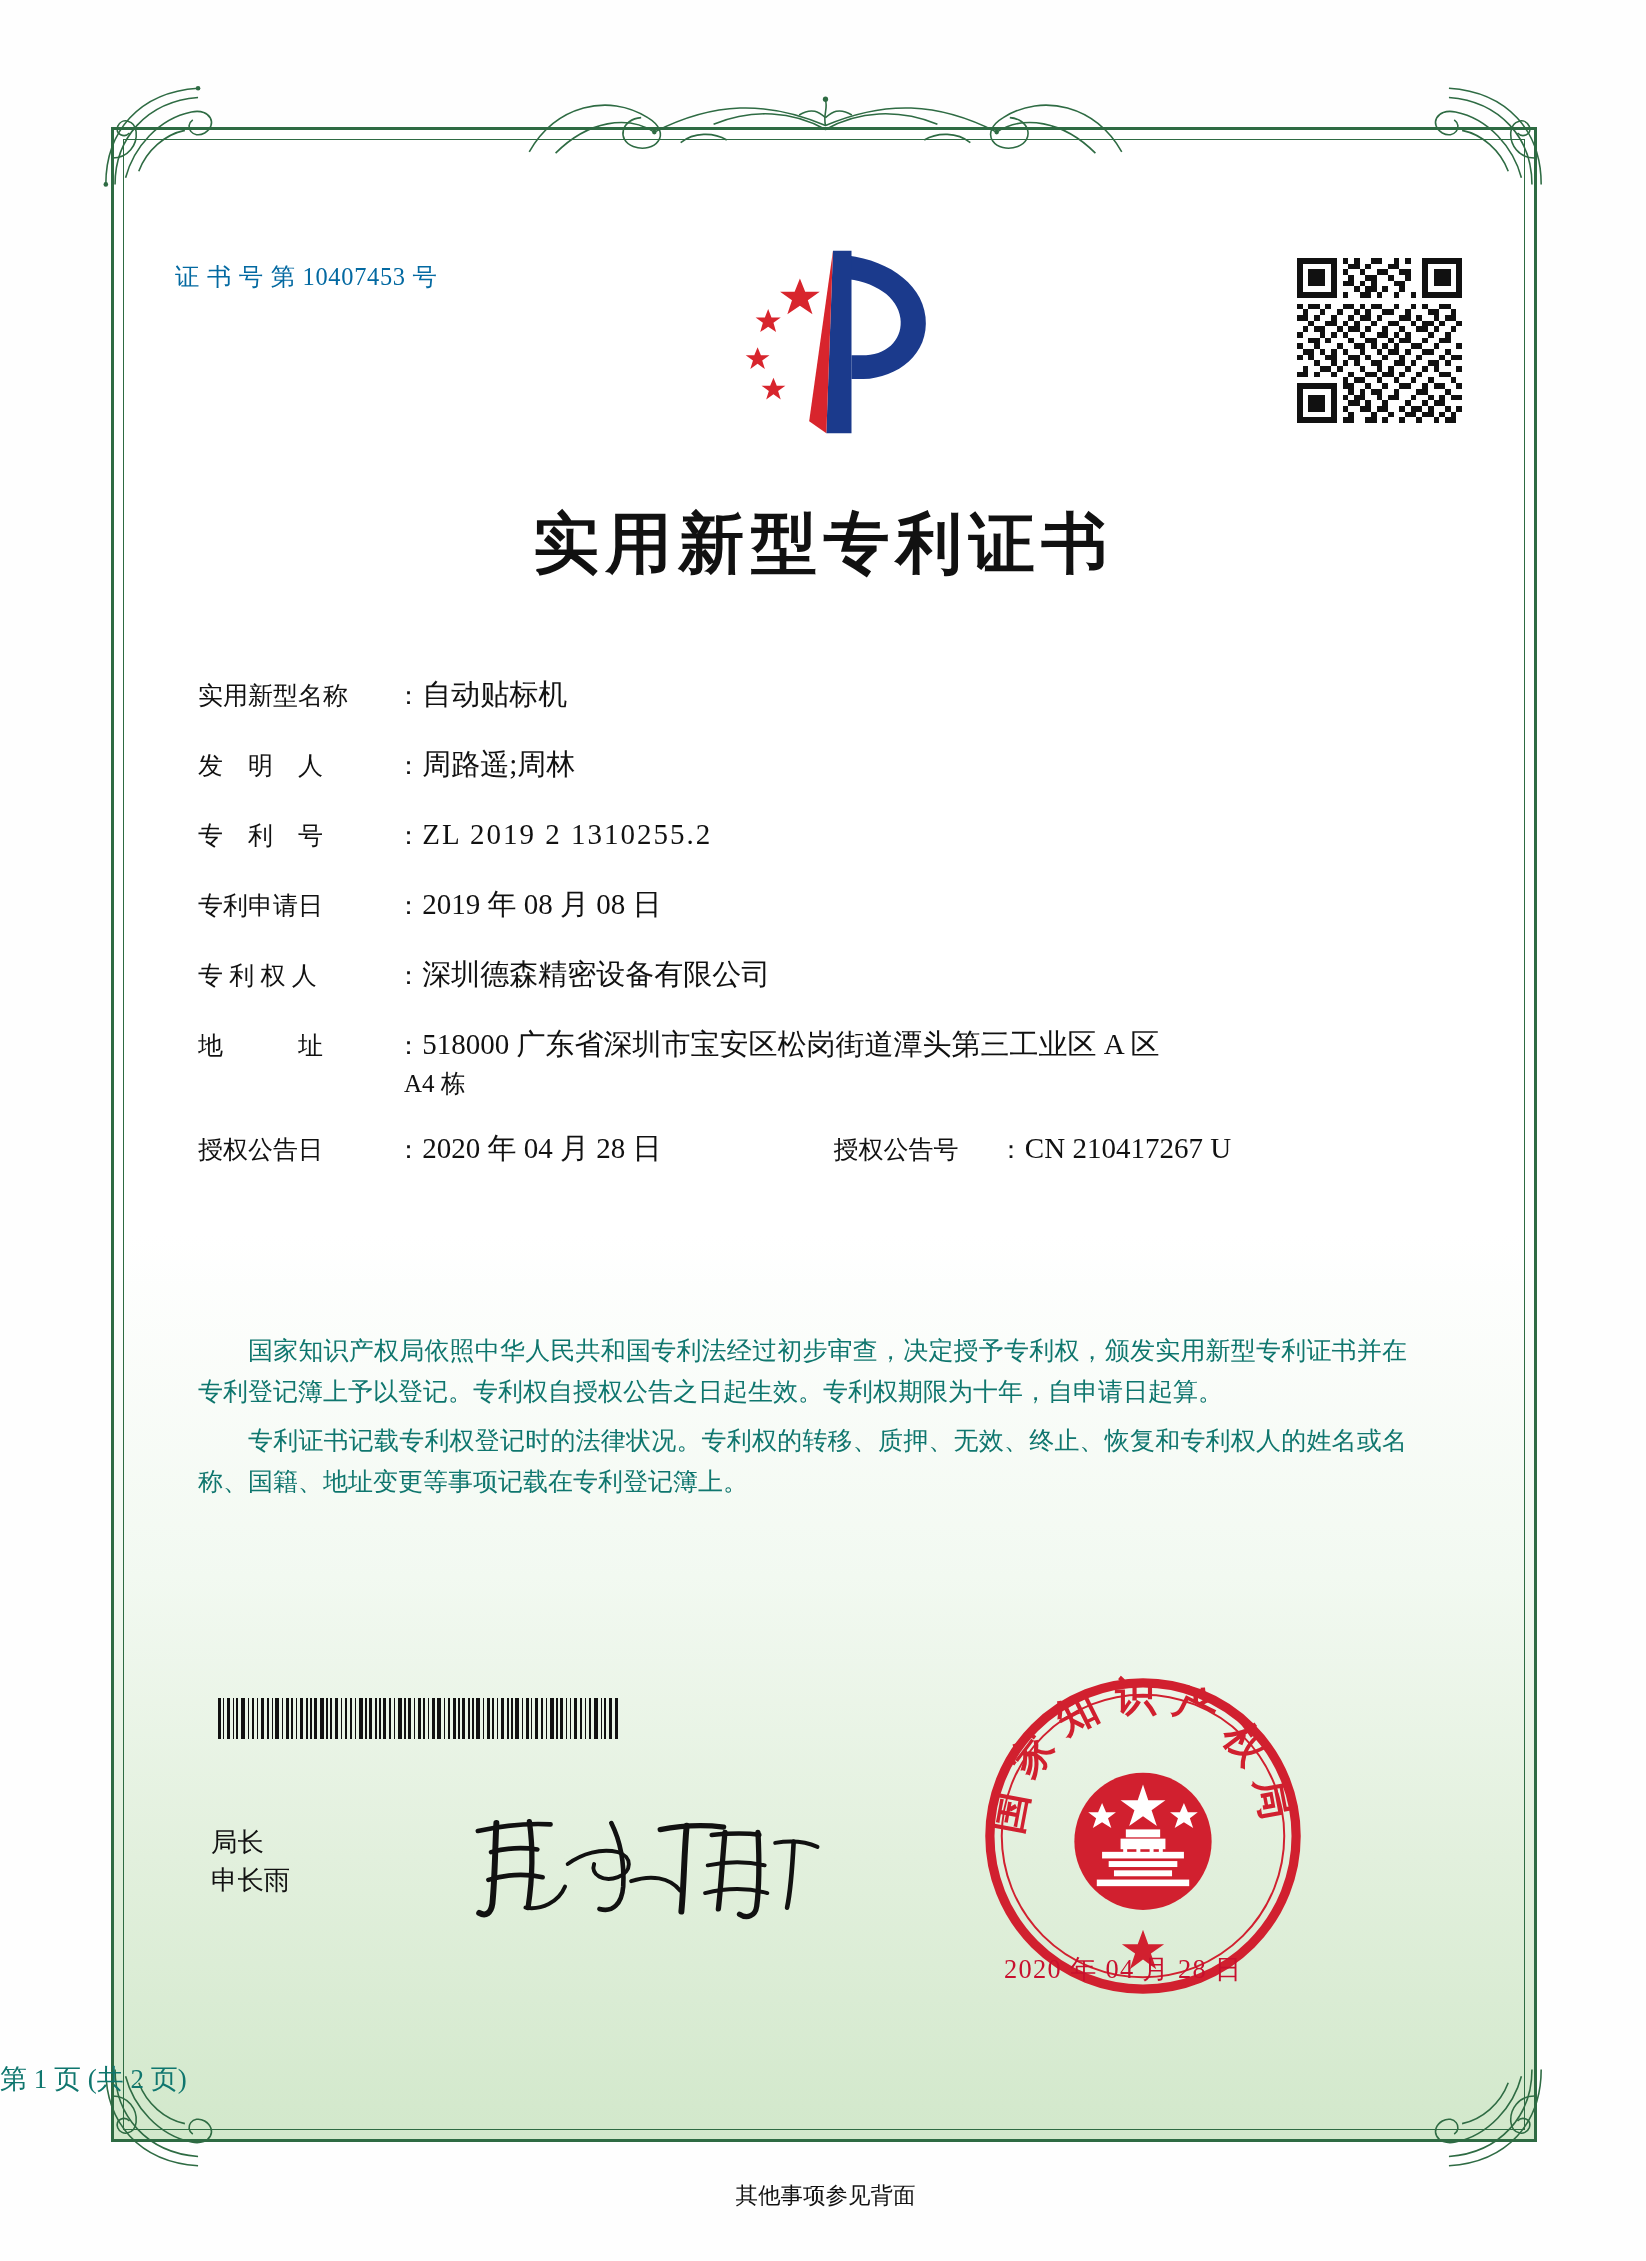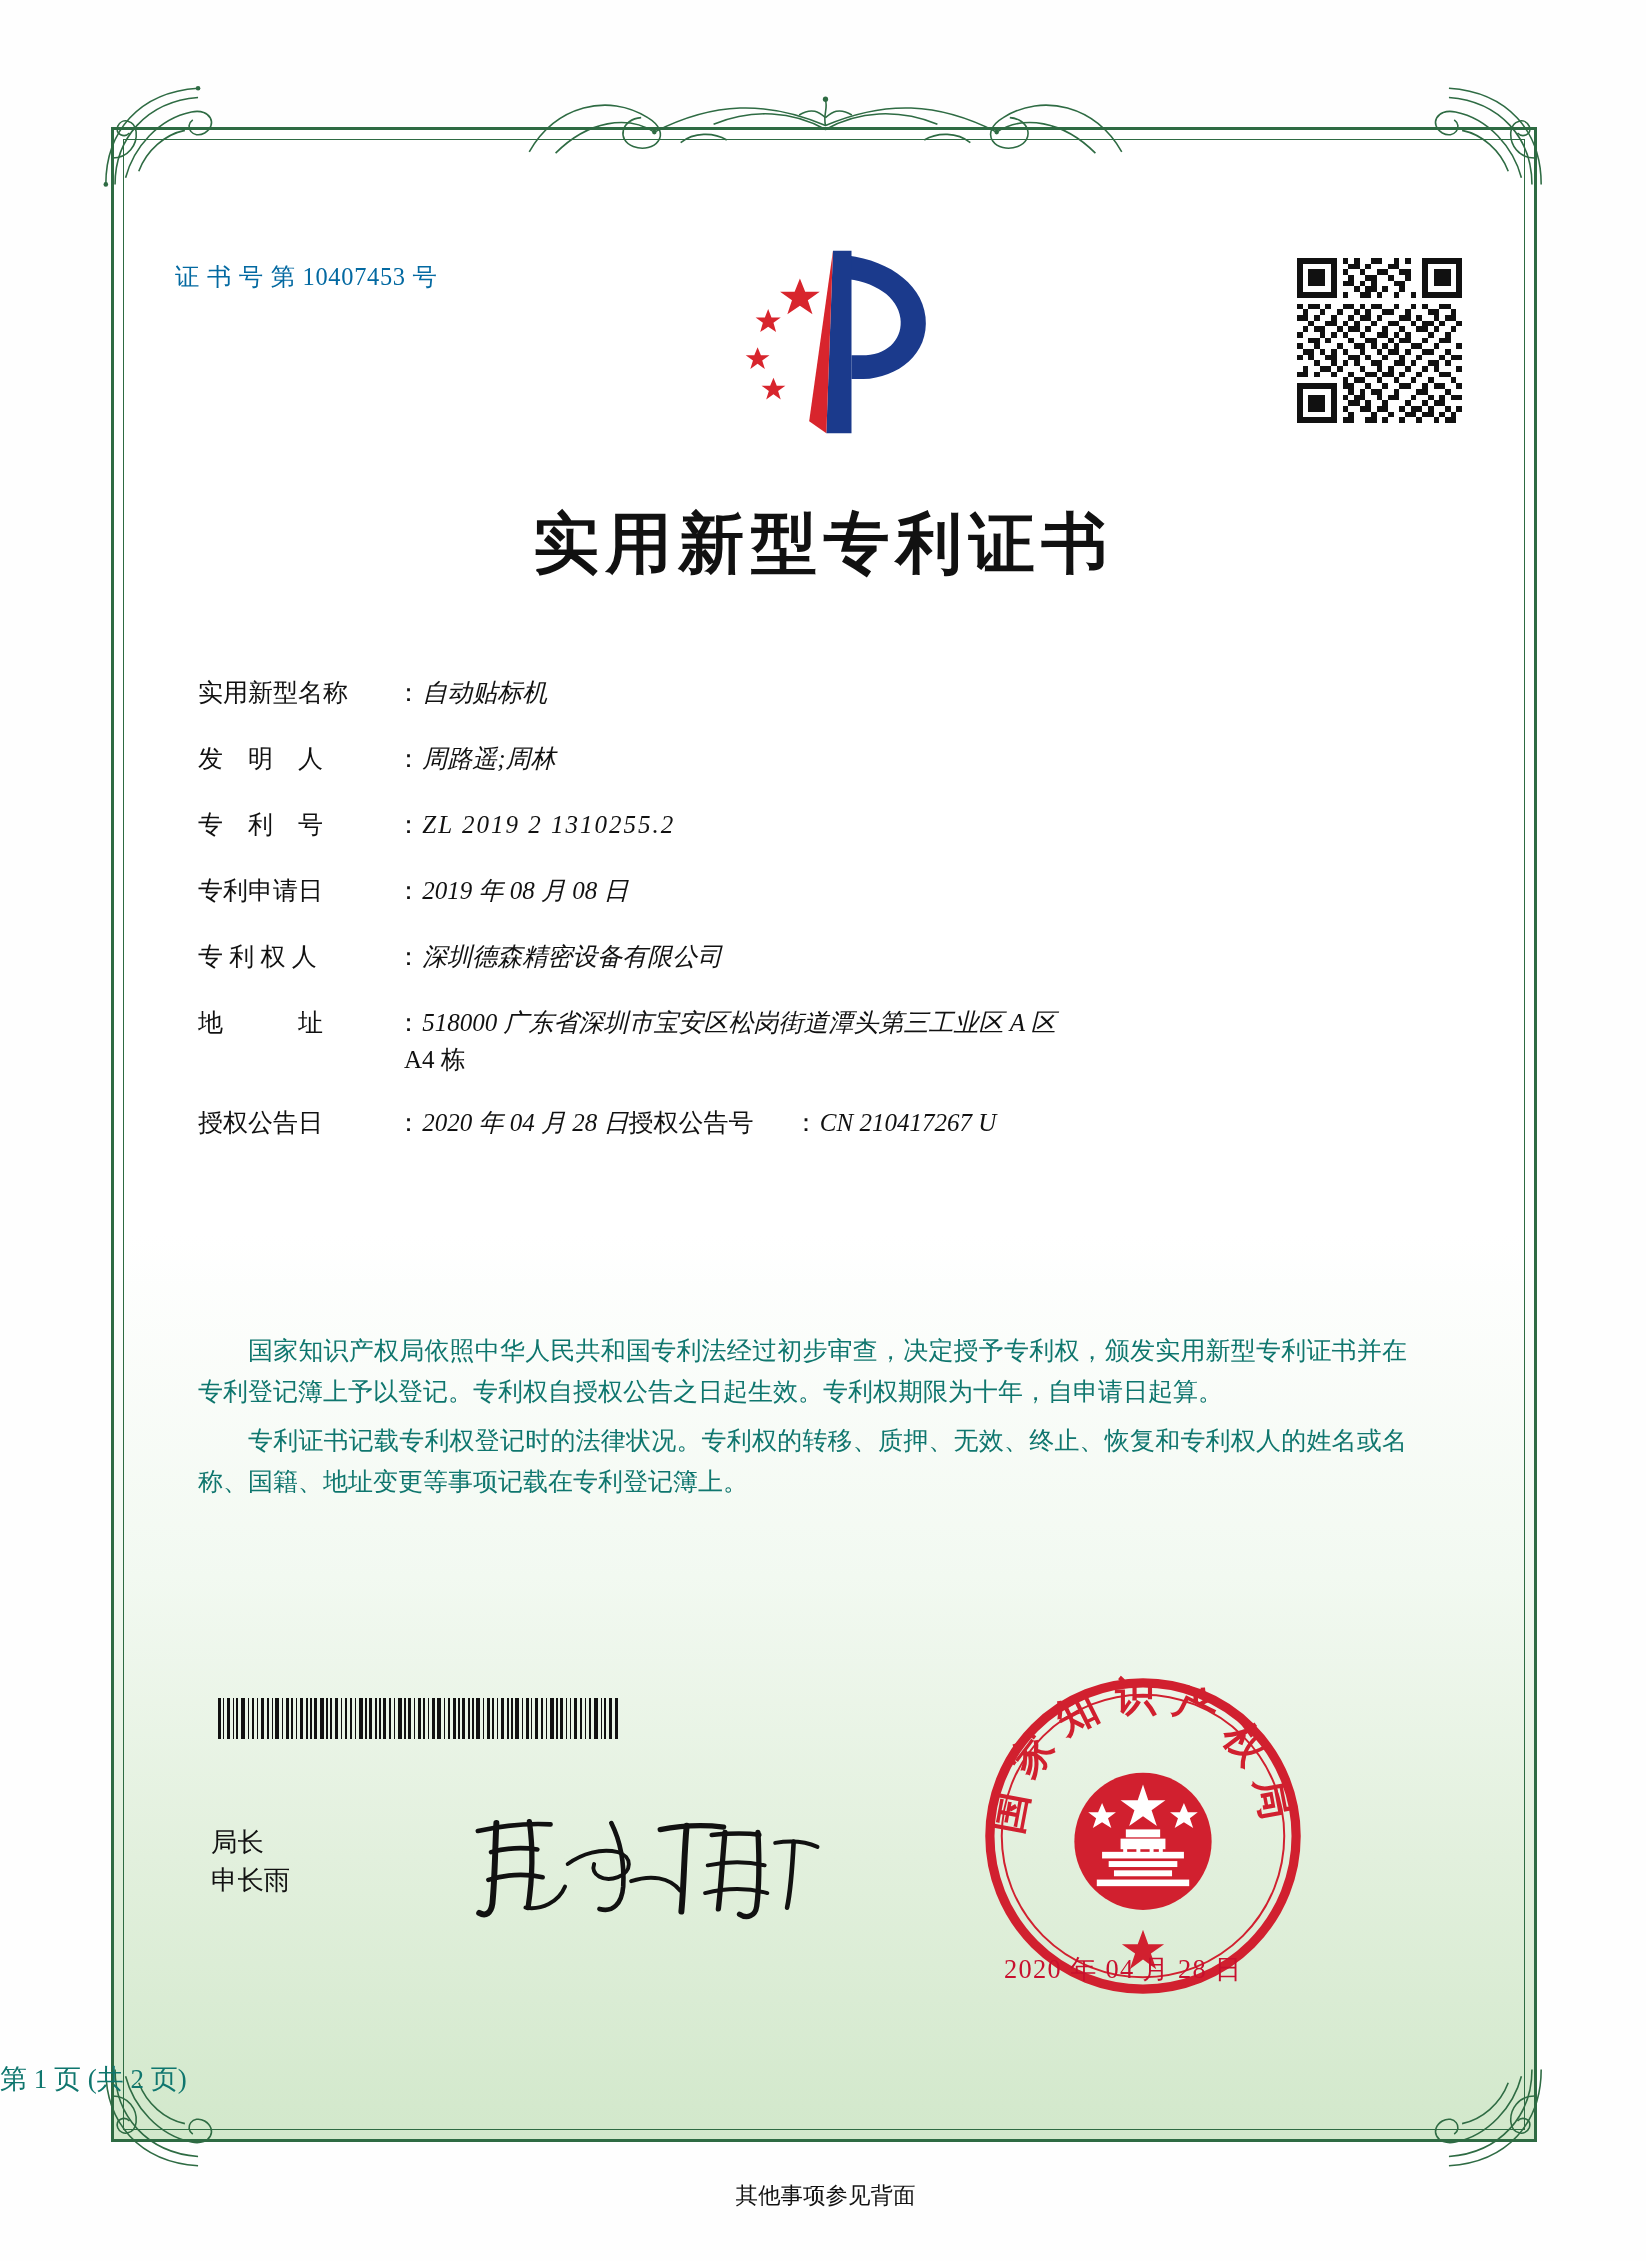--- a/index.html
+++ b/index.html
@@ -127,36 +127,37 @@
   }
   .field-label {
     width: 198px;
     flex: 0 0 198px;
     display: flex;
     justify-content: space-between;
     font-size: 25px;
   }
   .field-label.tight { letter-spacing: 0; }
   .field-colon { margin: 0 1.3px 0 0; }
-  .field-value { font-size: 25px; font-style: italic; }
+  .field-value { font-size: 29px; }
   .field-value.mono {
     font-family: "Liberation Serif", serif;
     letter-spacing: 2px;
   }
   .addr-second {
     margin-left: 206px;
     margin-top: -29px;
     margin-bottom: 38px;
     font-size: 25px;
   }
   .two-col {
     display: flex;
     align-items: baseline;
   }
   .two-col .right-part {
+    margin-left: 172px;
     display: flex;
     align-items: baseline;
     white-space: nowrap;
   }
   .rl-label {
     width: 165px;
     flex: 0 0 165px;
     display: flex;
     justify-content: space-between;
   }

